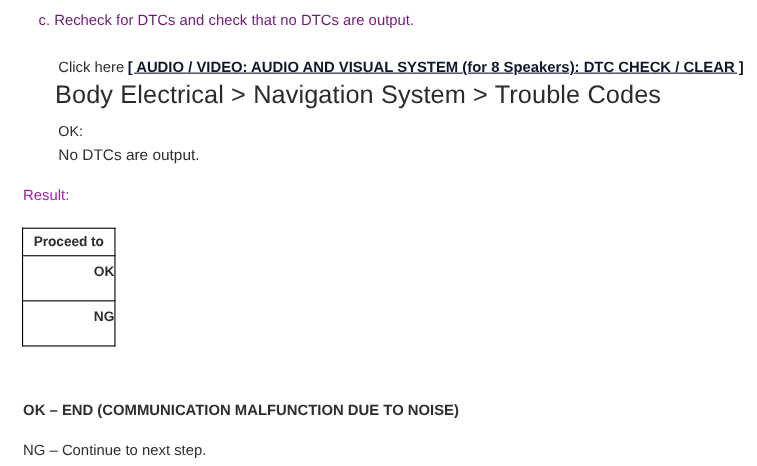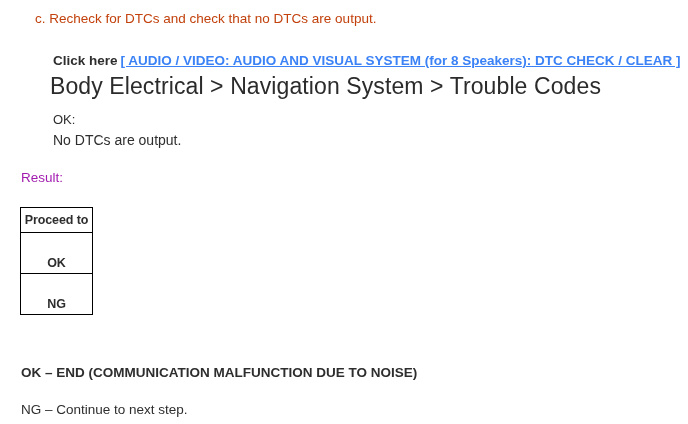--- a/index.html
+++ b/index.html
@@ -23,39 +23,39 @@
     background: #ffffff;
   }
 
   
   .step-line {
     position: absolute;
     left: 35px;
     top: 10px;
     font-size: 13.5px;
     line-height: 17px;
-    color: #c2410c;
+    color: #701a75;
     white-space: nowrap;
   }
 
   
   .clickhere-row {
     position: absolute;
     left: 53px;
     top: 52px;
     font-size: 13.5px;
     line-height: 17px;
     white-space: nowrap;
   }
   .clickhere-label {
     color: #2e2e2e;
-    font-weight: 700;
+    font-weight: 400;
   }
   .dtc-link {
-    color: #3b82f6;
+    color: #0f172a;
     font-weight: 700;
     text-decoration: underline;
     cursor: pointer;
     margin-left: 3px;
   }
 
   
   .breadcrumb-heading {
     position: absolute;
     left: 50px;
@@ -97,43 +97,43 @@
     line-height: 17px;
     color: #a21caf;
     white-space: nowrap;
   }
 
   
   .result-table {
     position: absolute;
     left: 20px;
     top: 207px;
-    width: 73px;
+    width: 85px;
     border-collapse: collapse;
     table-layout: fixed;
   }
   .result-table td {
     border: 1px solid #000000;
     font-size: 12.5px;
     color: #2e2e2e;
     padding: 0;
   }
   .result-table .hdr-cell {
     height: 24px;
     font-weight: 700;
     text-align: center;
     vertical-align: middle;
     letter-spacing: -0.1px;
   }
   .result-table .body-cell {
     height: 41px;
     font-weight: 700;
-    text-align: center;
+    text-align: right;
     vertical-align: top;
-    padding-top: 23px;
+    padding-top: 7px;
     box-sizing: border-box;
   }
 
   
   .outcome-ok {
     position: absolute;
     left: 21px;
     top: 364px;
     font-size: 13.5px;
     line-height: 17px;

